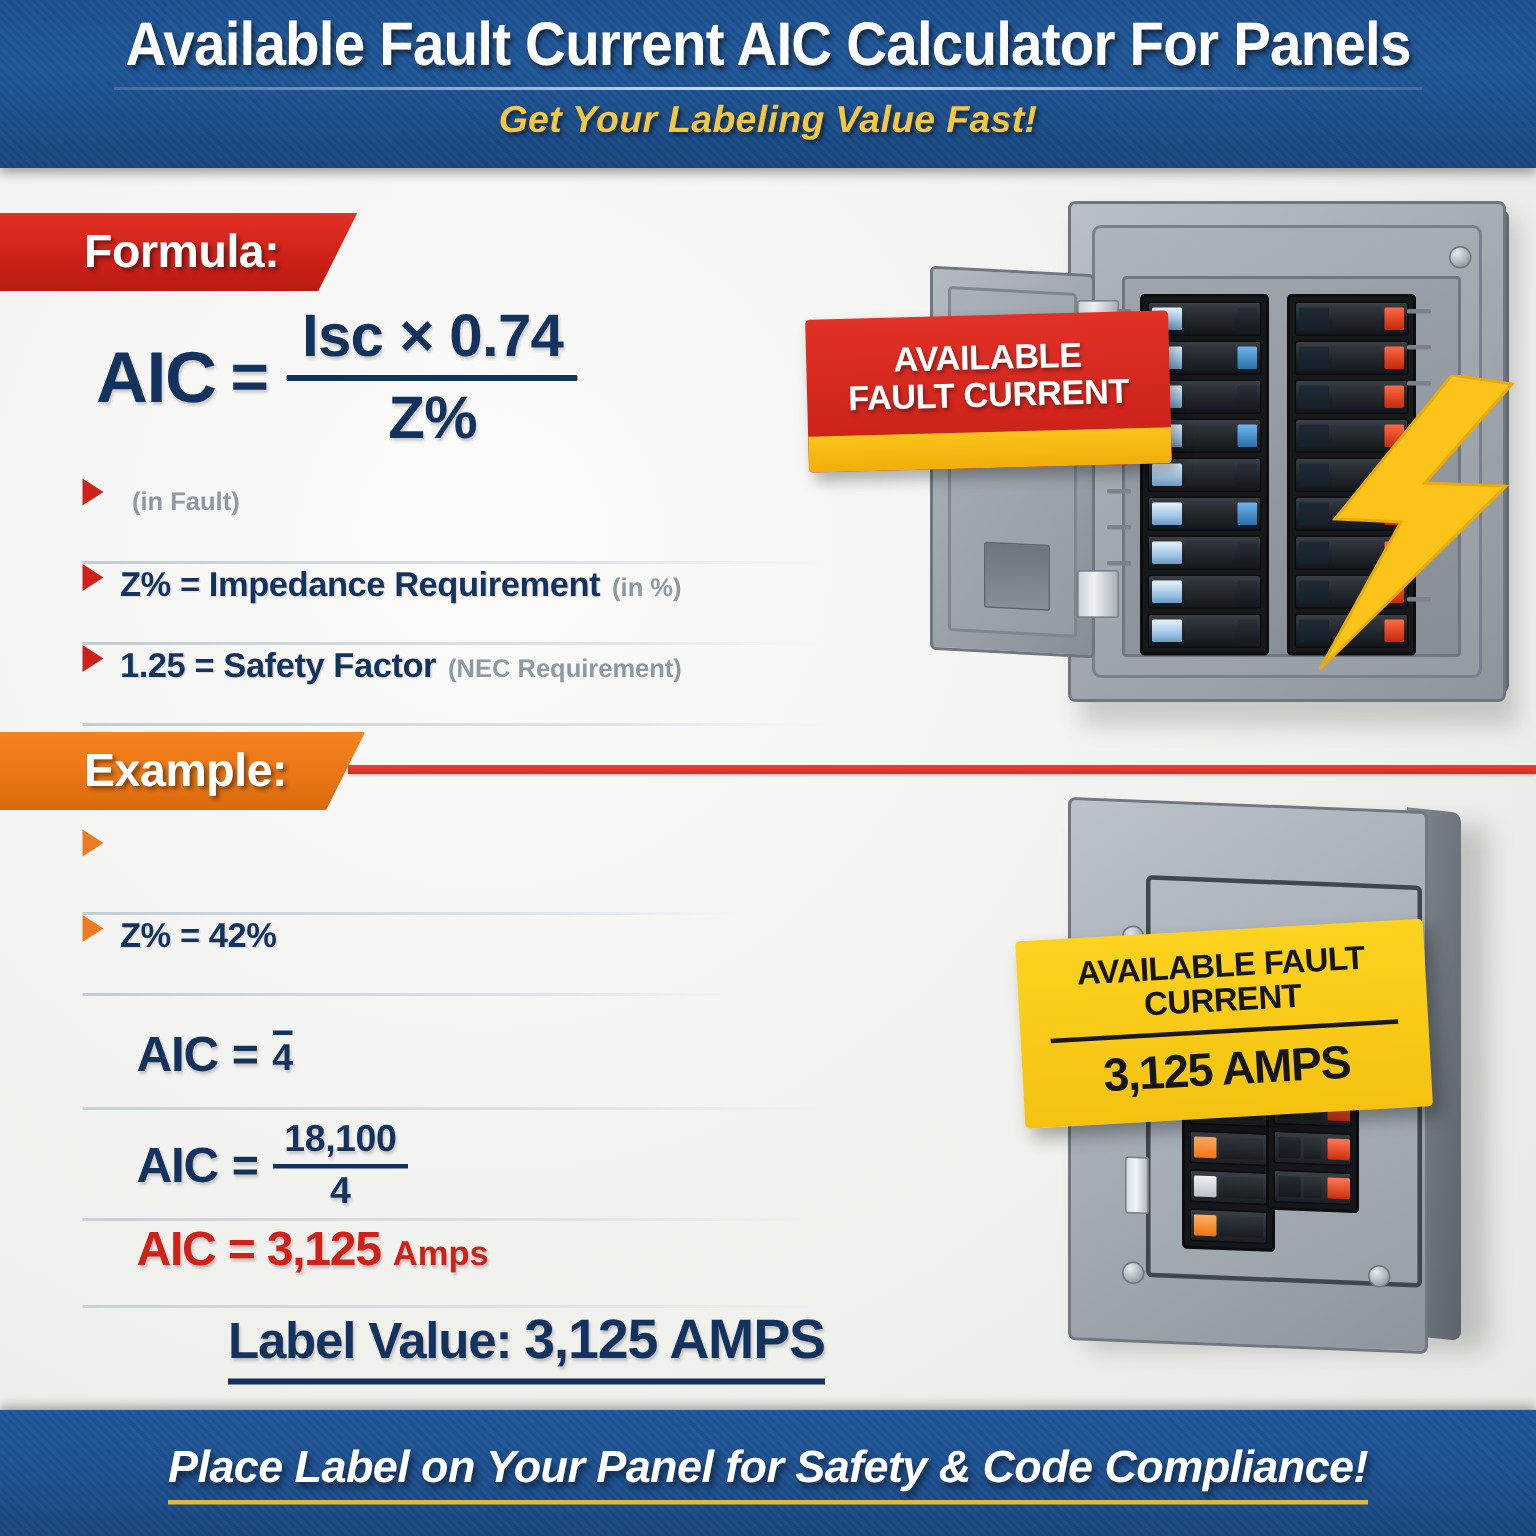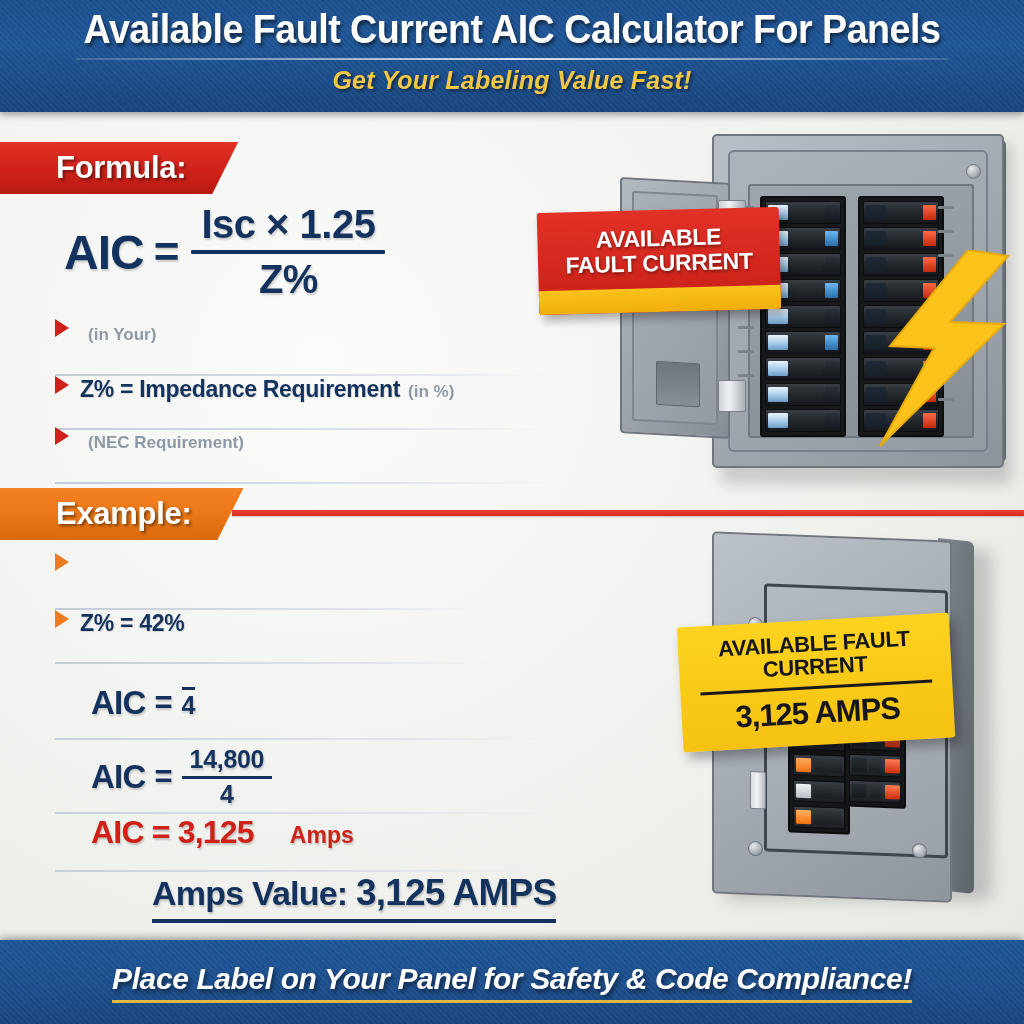--- a/index.html
+++ b/index.html
@@ -127,21 +127,21 @@
     background:linear-gradient(90deg,#c8d0d9,#e2e6eb 75%,rgba(226,230,235,0));
   }
   .calc-lhs{font-size:33px;font-weight:bold;letter-spacing:-.8px;}
   .calc-eq{font-size:31px;font-weight:bold;margin:0 9px;}
   .calc-num{font-size:25px;font-weight:bold;padding:0 8px 2px 8px;white-space:nowrap;letter-spacing:-.3px;}
   .calc-bar{height:3px;background:#13325e;width:100%;}
   .calc-den{font-size:25px;font-weight:bold;padding-top:1px;}
 
   .result-row{
     position:relative;display:flex;align-items:baseline;
-    color:#cf2118;text-shadow:1px 2px 2px rgba(0,0,0,.2);gap:28px;
+    color:#cf2118;text-shadow:1px 2px 2px rgba(0,0,0,.2);
   }
   .result-row:after{
     content:"";position:absolute;left:0;right:-20px;bottom:0;height:2px;
     background:linear-gradient(90deg,#c8d0d9,#e2e6eb 75%,rgba(226,230,235,0));
   }
   .result-main{font-size:32px;font-weight:bold;letter-spacing:-.8px;}
   .result-unit{font-size:23px;font-weight:bold;margin-left:8px;}
 
   .label-value{
     position:absolute;left:152px;top:872px;
@@ -343,38 +343,39 @@
   </div>
 
   <div class="ribbon ribbon-formula">
     <span>Formula:</span>
   </div>
 
   <div class="formula-main">
     <span class="formula-lhs">AIC</span>
     <span class="formula-eq">=</span>
     <span class="frac">
-      <span class="frac-num">Isc × 1.25</span>
+      <span class="frac-num">Isc × 0.74</span>
       <span class="frac-bar"></span>
       <span class="frac-den">Z%</span>
     </span>
   </div>
 
   <div class="bullets" style="top:322px;">
     <div class="b-row">
       <span class="tri tri-red"></span>
-      <span class="b-note">(in Your)</span>
+      <span class="b-note">(in Fault)</span>
     </div>
     <div class="b-row">
       <span class="tri tri-red"></span>
       <span class="b-key">Z% = Impedance Requirement</span>
       <span class="b-note">(in %)</span>
     </div>
     <div class="b-row">
       <span class="tri tri-red"></span>
+      <span class="b-key">1.25 = Safety Factor</span>
       <span class="b-note">(NEC Requirement)</span>
     </div>
   </div>
 
   <div class="ribbon ribbon-example">
     <span>Example:</span>
   </div>
   <div class="example-rule"></div>
 
   <div class="bullets" style="top:556px;width:430px;">
@@ -393,33 +394,33 @@
       <span class="calc-eq">=</span>
       <span class="frac">
         <span class="calc-bar"></span>
         <span class="calc-den">4</span>
       </span>
     </div>
     <div class="calc-row" style="height:74px;padding-left:36px;">
       <span class="calc-lhs">AIC</span>
       <span class="calc-eq">=</span>
       <span class="frac">
-        <span class="calc-num">14,800</span>
+        <span class="calc-num">18,100</span>
         <span class="calc-bar"></span>
         <span class="calc-den">4</span>
       </span>
     </div>
     <div class="result-row" style="height:58px;padding-left:36px;">
       <span class="result-main">AIC = 3,125</span>
       <span class="result-unit">Amps</span>
     </div>
   </div>
 
   <div class="label-value">
-    <span>Amps Value: </span><span class="lv-strong">3,125 AMPS</span>
+    <span>Label Value: </span><span class="lv-strong">3,125 AMPS</span>
   </div>
 
   <div class="illus-top">
     <div class="panel-shadow"></div>
     <div class="panel-side"></div>
     <div class="panel-body"></div>
     <div class="panel-inner"></div>
     <div class="screw" style="left:366px;top:44px;"></div>
     <div class="panel-interior"></div>
 

